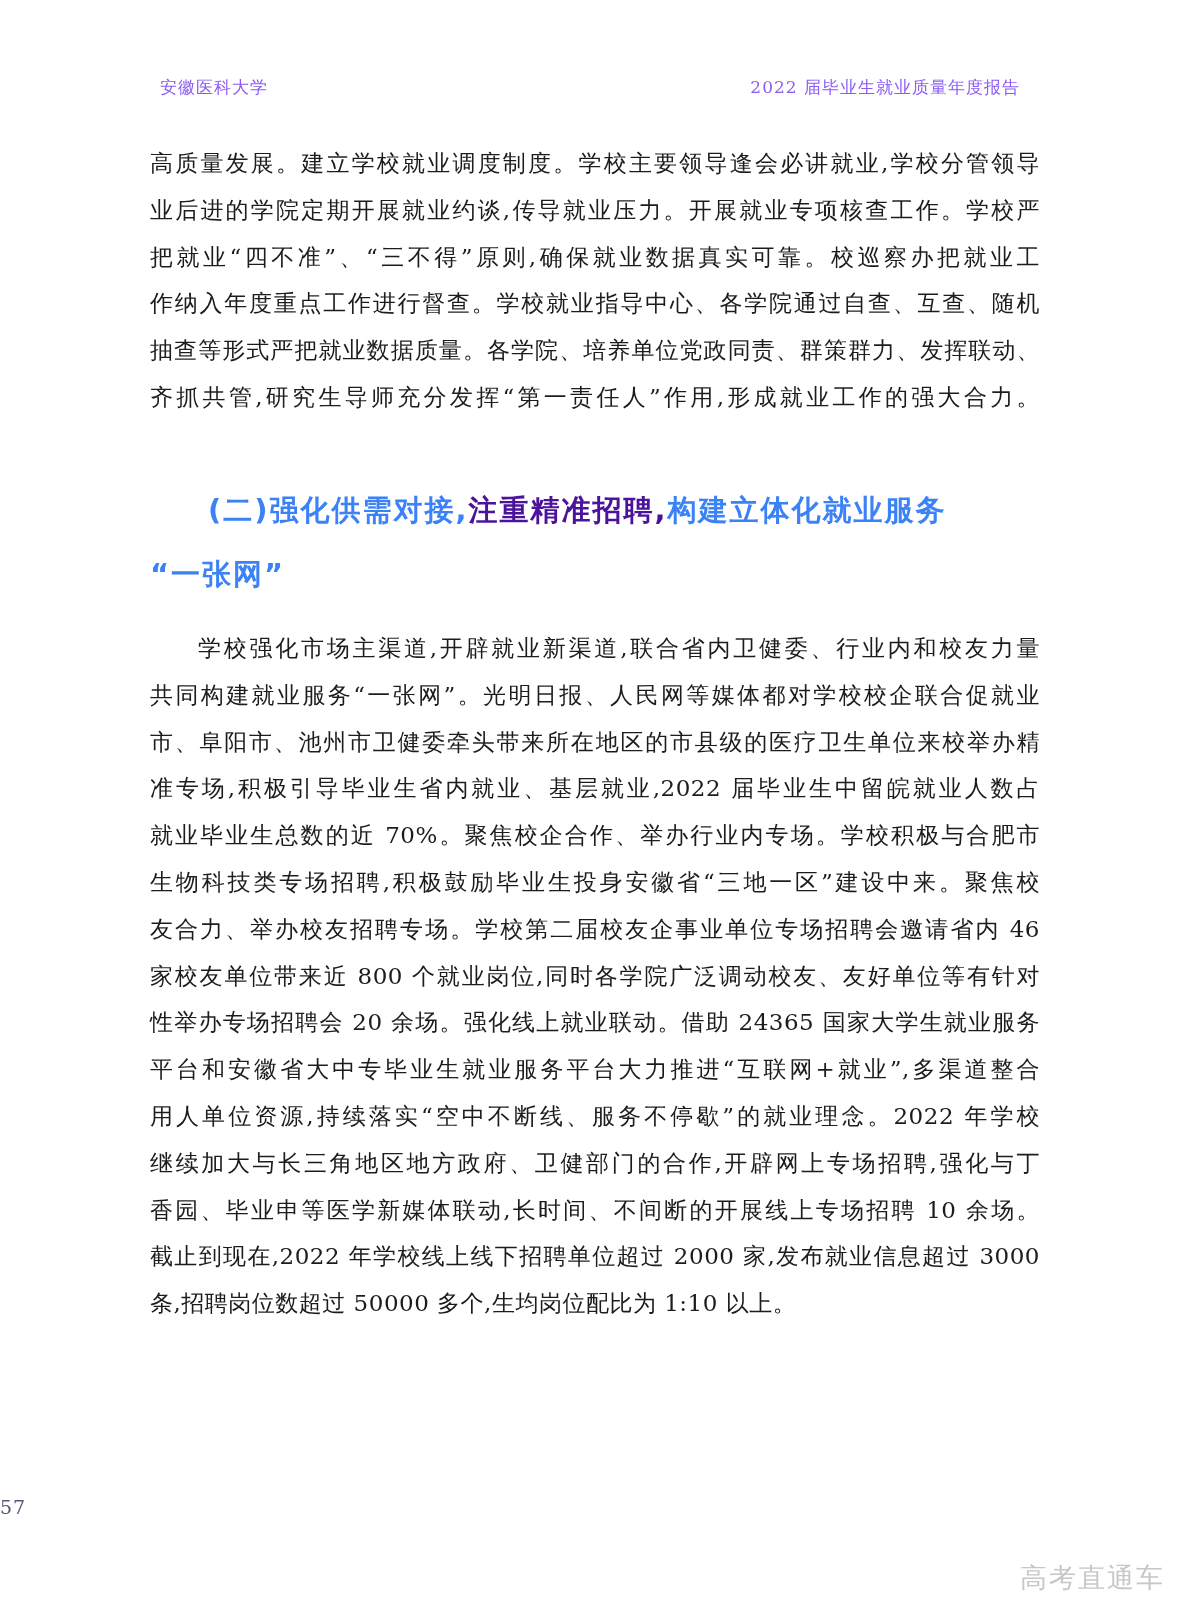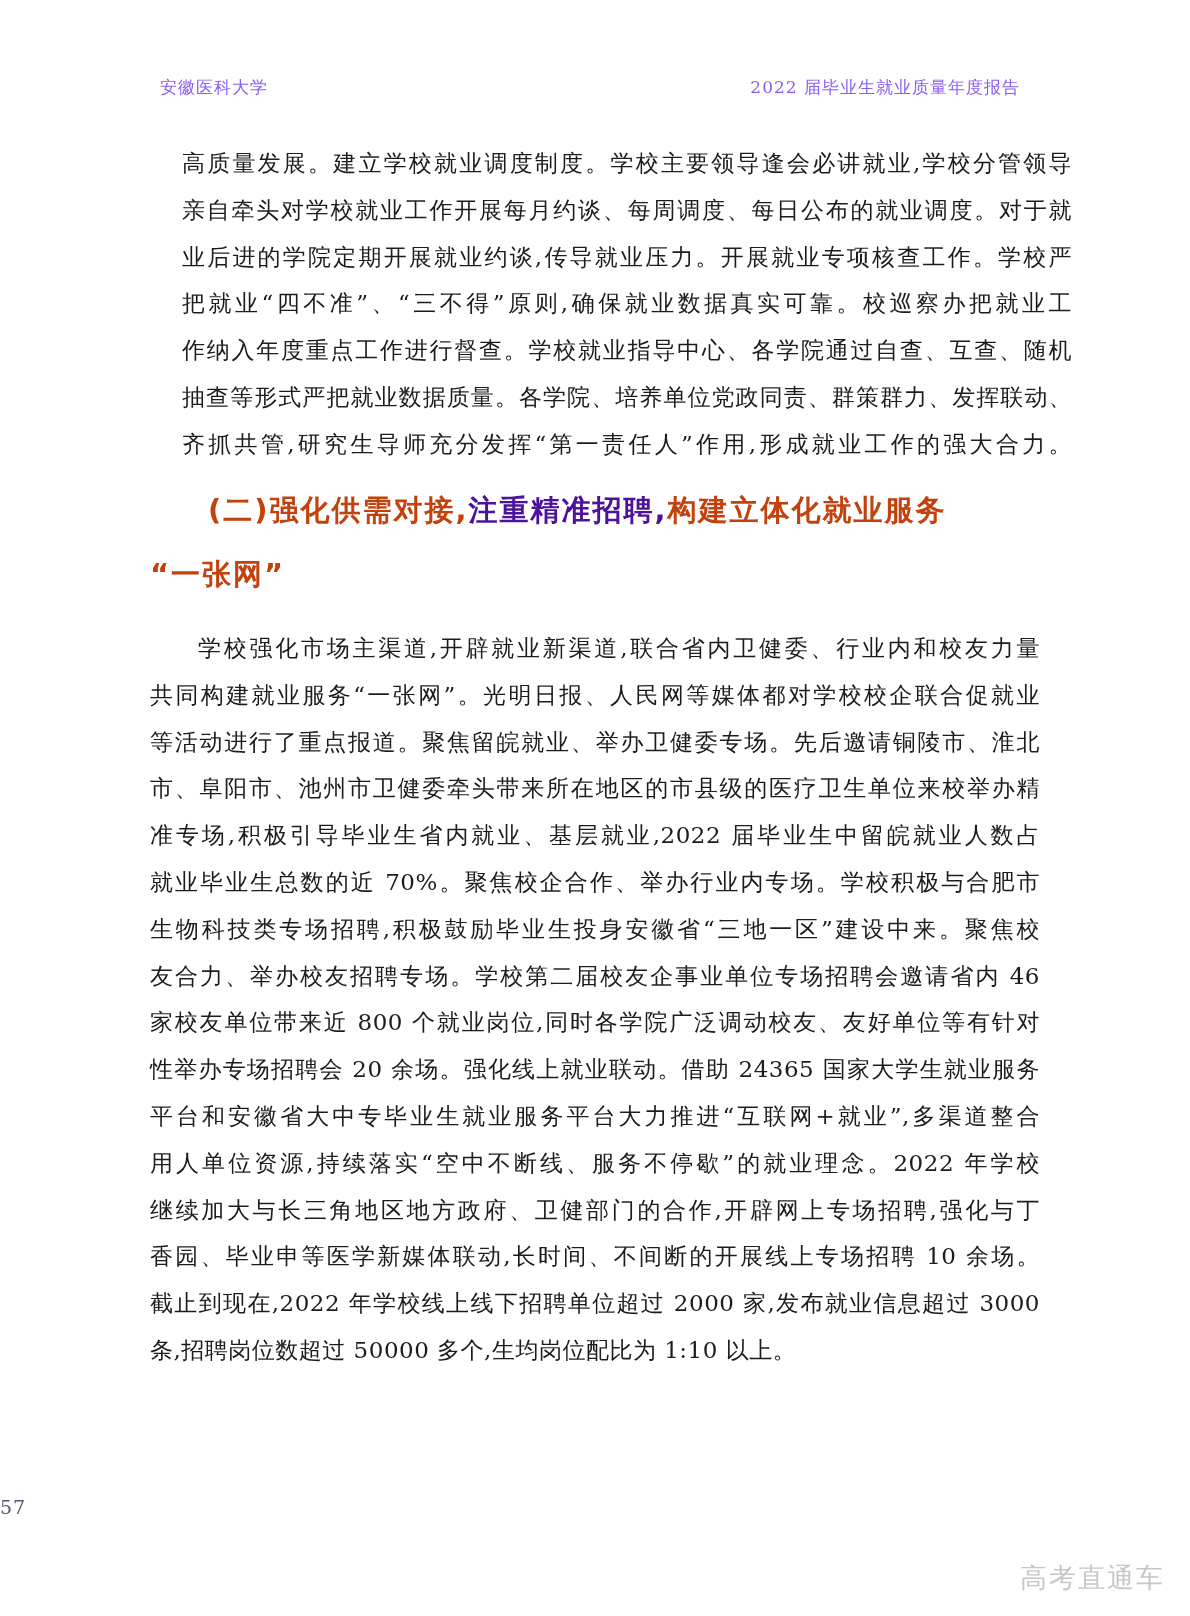--- a/index.html
+++ b/index.html
@@ -28,21 +28,21 @@
     font-size: 17px;
     color: #8b5cf6;
     letter-spacing: 1px;
   }
   
   .textblock {
     position: absolute;
     left: 150px;
     width: 890px;
   }
-  .para1 { top: 140px; margin-left: 32px; }
+  .para1 { top: 140px; }
   .para2 { top: 625px; }
   .body-line {
     font-size: 23px;
     line-height: 46.8px;
     height: 46.8px;
     text-align: justify;
     text-align-last: justify;
     white-space: nowrap-off;
     letter-spacing: 0.5px;
   }
@@ -63,21 +63,21 @@
     font-size: 29px;
     letter-spacing: 2px;
   }
   .heading-line {
     line-height: 64px;
     height: 64px;
   }
   .heading-line.first {
     padding-left: 58px;
   }
-  .hseg-primary { color: #c2410c; }
+  .hseg-primary { color: #3b82f6; }
   .hseg-secondary { color: #4B129B; }
   
   .page-number {
     position: absolute;
     top: 1496px;
     left: 0;
     width: 1190px;
     text-align: left;
     font-size: 19px;
     color: #565678;
@@ -99,39 +99,37 @@
 
 <div class="page">
 
   <div class="running-header">
     <span>安徽医科大学</span>
     <span>2022 届毕业生就业质量年度报告</span>
   </div>
 
   <div class="textblock para1">
     <div class="body-line">高质量发展。建立学校就业调度制度。学校主要领导逢会必讲就业,学校分管领导</div>
-    <div class="body-line">亲自牵头对学校就业工作开展每月约谈、每周调度、每日公布的就业调度。对于就</div>
     <div class="body-line">业后进的学院定期开展就业约谈,传导就业压力。开展就业专项核查工作。学校严</div>
     <div class="body-line">把就业“四不准”、“三不得”原则,确保就业数据真实可靠。校巡察办把就业工</div>
     <div class="body-line">作纳入年度重点工作进行督查。学校就业指导中心、各学院通过自查、互查、随机</div>
     <div class="body-line">抽查等形式严把就业数据质量。各学院、培养单位党政同责、群策群力、发挥联动、</div>
     <div class="body-line">齐抓共管,研究生导师充分发挥“第一责任人”作用,形成就业工作的强大合力。</div>
   </div>
 
   <div class="section-heading">
     <div class="heading-line first">
       <span class="hseg-primary">(二)强化供需对接,</span><span class="hseg-secondary">注重精准招聘,</span><span class="hseg-primary">构建立体化就业服务</span>
     </div>
     <div class="heading-line hseg-primary">“一张网”</div>
   </div>
 
   <div class="textblock para2">
     <div class="body-line indent">学校强化市场主渠道,开辟就业新渠道,联合省内卫健委、行业内和校友力量</div>
     <div class="body-line">共同构建就业服务“一张网”。光明日报、人民网等媒体都对学校校企联合促就业</div>
-    <div class="body-line">等活动进行了重点报道。聚焦留皖就业、举办卫健委专场。先后邀请铜陵市、淮北</div>
     <div class="body-line">市、阜阳市、池州市卫健委牵头带来所在地区的市县级的医疗卫生单位来校举办精</div>
     <div class="body-line">准专场,积极引导毕业生省内就业、基层就业,2022 届毕业生中留皖就业人数占</div>
     <div class="body-line">就业毕业生总数的近 70%。聚焦校企合作、举办行业内专场。学校积极与合肥市</div>
     <div class="body-line">生物科技类专场招聘,积极鼓励毕业生投身安徽省“三地一区”建设中来。聚焦校</div>
     <div class="body-line">友合力、举办校友招聘专场。学校第二届校友企事业单位专场招聘会邀请省内 46</div>
     <div class="body-line">家校友单位带来近 800 个就业岗位,同时各学院广泛调动校友、友好单位等有针对</div>
     <div class="body-line">性举办专场招聘会 20 余场。强化线上就业联动。借助 24365 国家大学生就业服务</div>
     <div class="body-line">平台和安徽省大中专毕业生就业服务平台大力推进“互联网+就业”,多渠道整合</div>
     <div class="body-line">用人单位资源,持续落实“空中不断线、服务不停歇”的就业理念。2022 年学校</div>
     <div class="body-line">继续加大与长三角地区地方政府、卫健部门的合作,开辟网上专场招聘,强化与丁</div>

